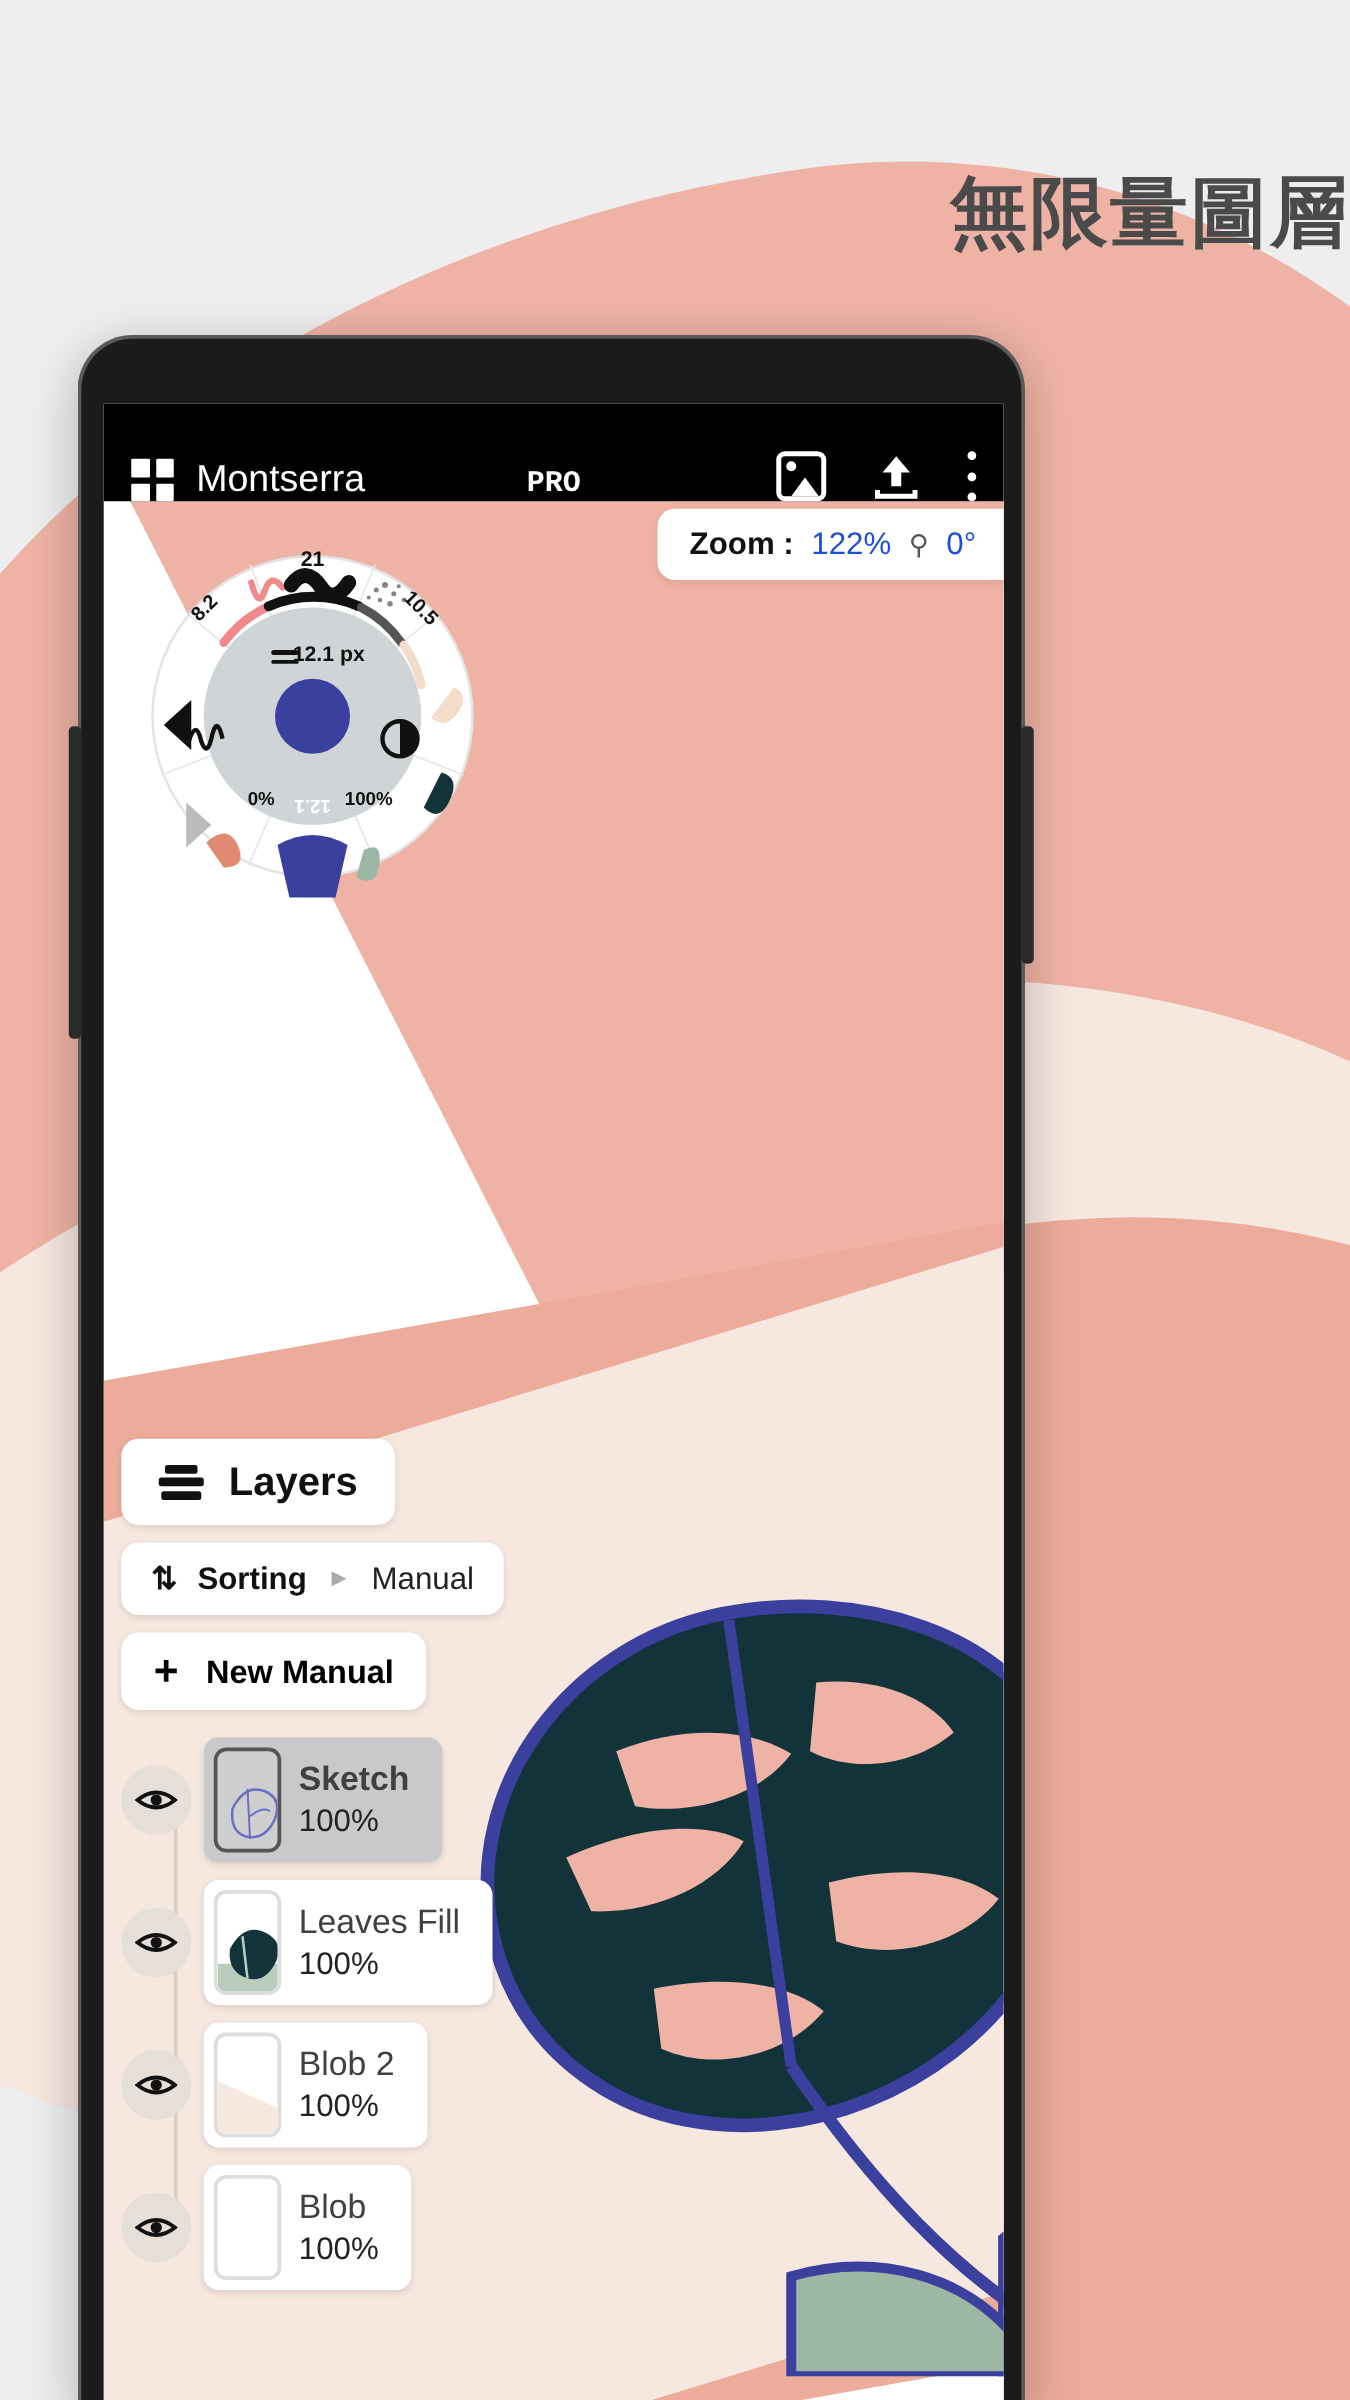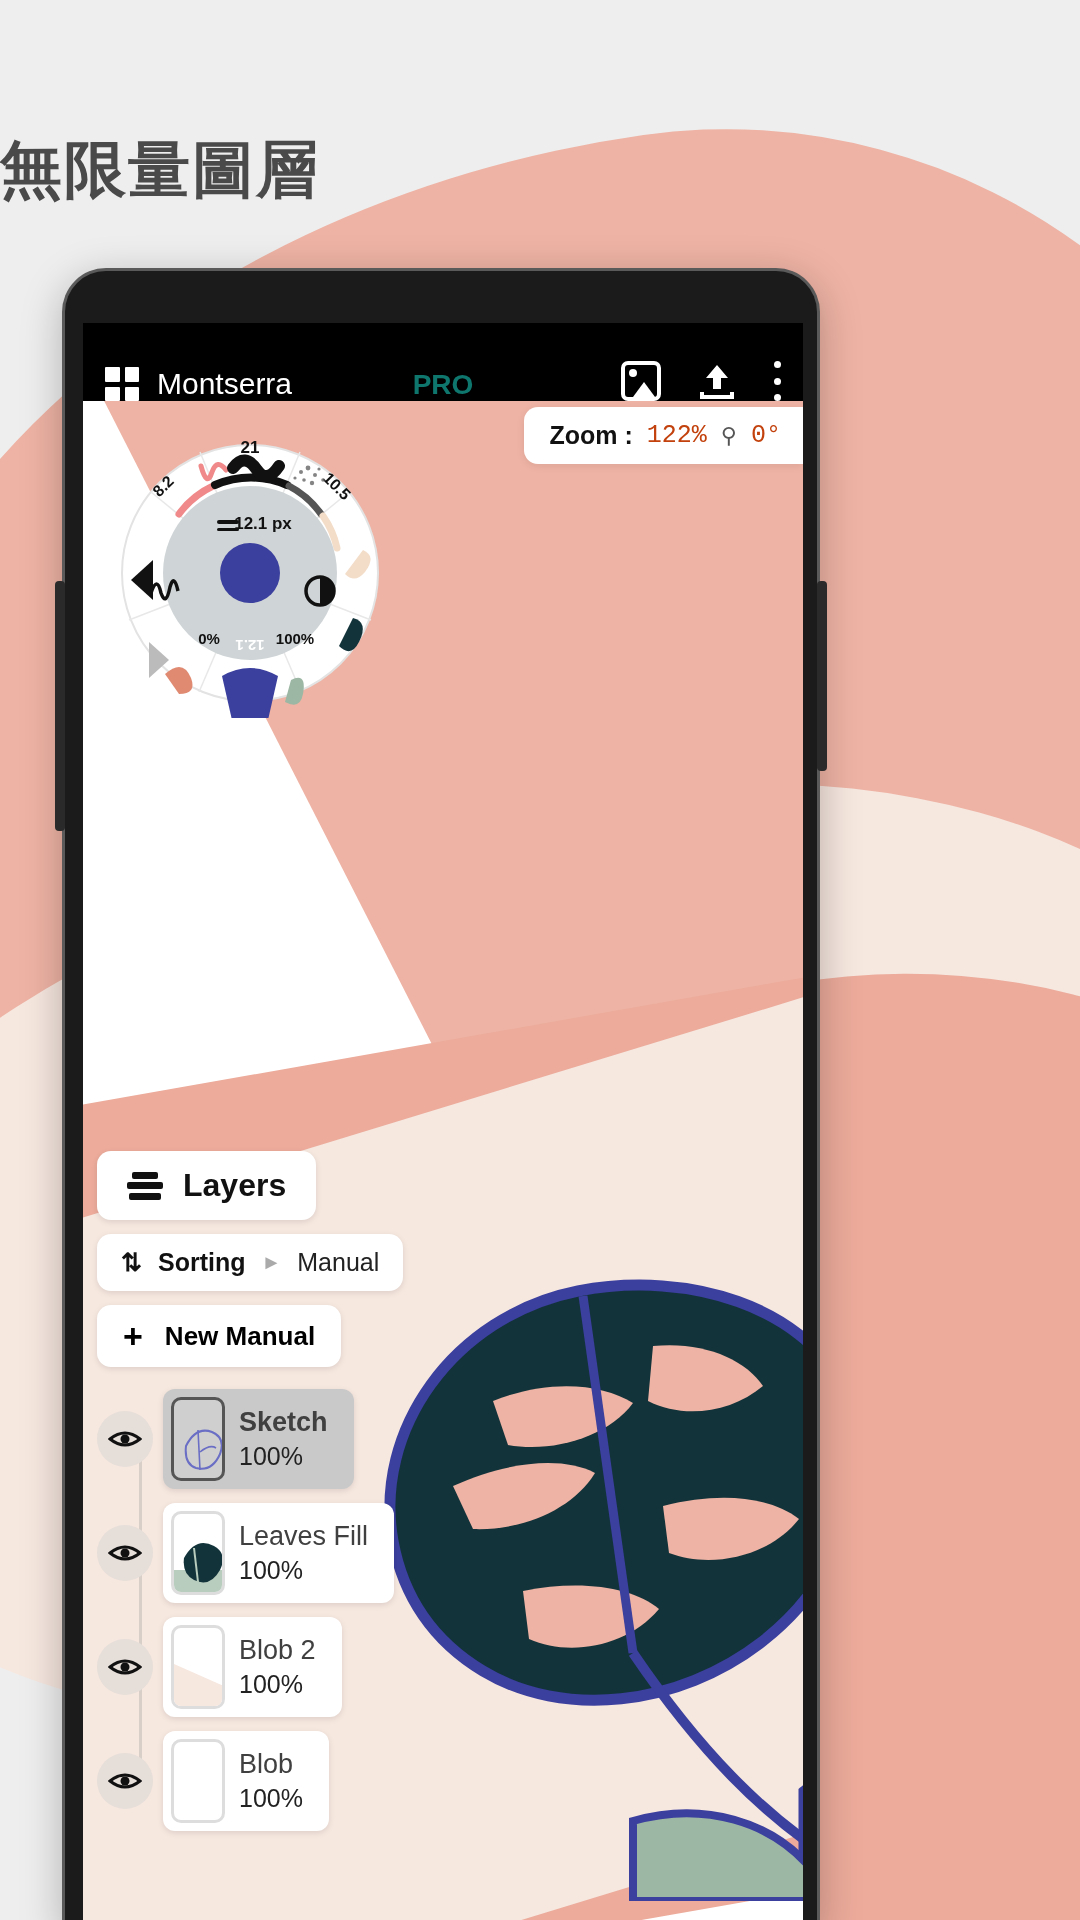--- a/index.html
+++ b/index.html
@@ -36,21 +36,21 @@
     left: 180px; top: 980px;
     width: 1300px; height: 1100px;
     background: #ecab9b;
     border-radius: 55% 45% 50% 50% / 50% 45% 55% 50%;
     transform: rotate(-5deg);
   }
   
   .headline {
     position: absolute;
     top: 128px; left: 0; width: 1080px;
-    text-align: left;
+    text-align: right;
     font-size: 62px;
     font-weight: bold;
     color: #4a4a4a;
     letter-spacing: 2px;
     z-index: 40;
   }
   
   .phone {
     position: absolute;
     left: 62px; top: 268px;
@@ -83,22 +83,22 @@
     left: 0; top: 0; width: 720px; height: 78px;
     background: #000;
     display: flex; align-items: flex-end;
     padding: 0 22px;
     z-index: 10;
   }
   .grid-icon { width: 34px; height: 34px; display: grid;
     grid-template-columns: 1fr 1fr; grid-template-rows: 1fr 1fr; gap: 5px; }
   .grid-icon i { background: #fff; border-radius: 1px; display: block; }
   .app-title { color: #fff; font-size: 30px; margin-left: 18px; font-weight: 400; }
-  .pro-badge { color: #0f766e; font-size: 28px; font-weight: bold;
-    position: absolute; left: 50%; transform: translateX(-50%); }
+  .pro-badge { color: #ffffff; font-size: 24px; font-weight: bold;
+    position: absolute; left: 50%; transform: translateX(-50%); font-family: Liberation Mono, monospace; }
   .bar-icons { margin-left: auto; display: flex; align-items: center; gap: 36px; }
   .ico { width: 40px; height: 40px; position: relative; }
   .ico-image { border: 4px solid #fff; border-radius: 7px; }
   .ico-image::before { content:""; position:absolute; left:4px; top:4px;
     width:8px; height:8px; border-radius:50%; background:#fff; }
   .ico-image::after { content:""; position:absolute; right:2px; bottom:0px;
     width:0; height:0; border-left:11px solid transparent; border-right:11px solid transparent;
     border-bottom:15px solid #fff; }
   .ico-upload svg { display:block; }
   .ico-more { width: 8px; height: 40px; display:flex; flex-direction:column;
@@ -123,21 +123,21 @@
   
   .zoom-pill {
     position:absolute; right:0; top:84px;
     background:#fff; border-radius: 14px 0 0 14px;
     padding: 14px 22px 14px 26px;
     display:flex; align-items:center; gap:14px;
     font-size: 25px; color:#111; z-index: 20;
     box-shadow: 0 2px 8px rgba(0,0,0,.08);
   }
   .zoom-pill .lbl { font-weight:bold; }
-  .zoom-pill .val { color:#c2410c;font-family:Liberation Mono, monospace; }
+  .zoom-pill .val { color:#1d4ed8; }
   .zoom-pill .rot-ico { font-size:22px; color:#555; }
 
   
   .wheel { position:absolute; left:22px; top:105px; width:290px; height:290px; z-index:18; }
 
   
   .layers-panel { position:absolute; left:14px; top:828px; z-index:25; width:330px; }
   .pill {
     background:#fff; border-radius:14px; display:inline-flex; align-items:center;
     padding: 14px 24px; box-shadow: 0 2px 6px rgba(0,0,0,.10);

